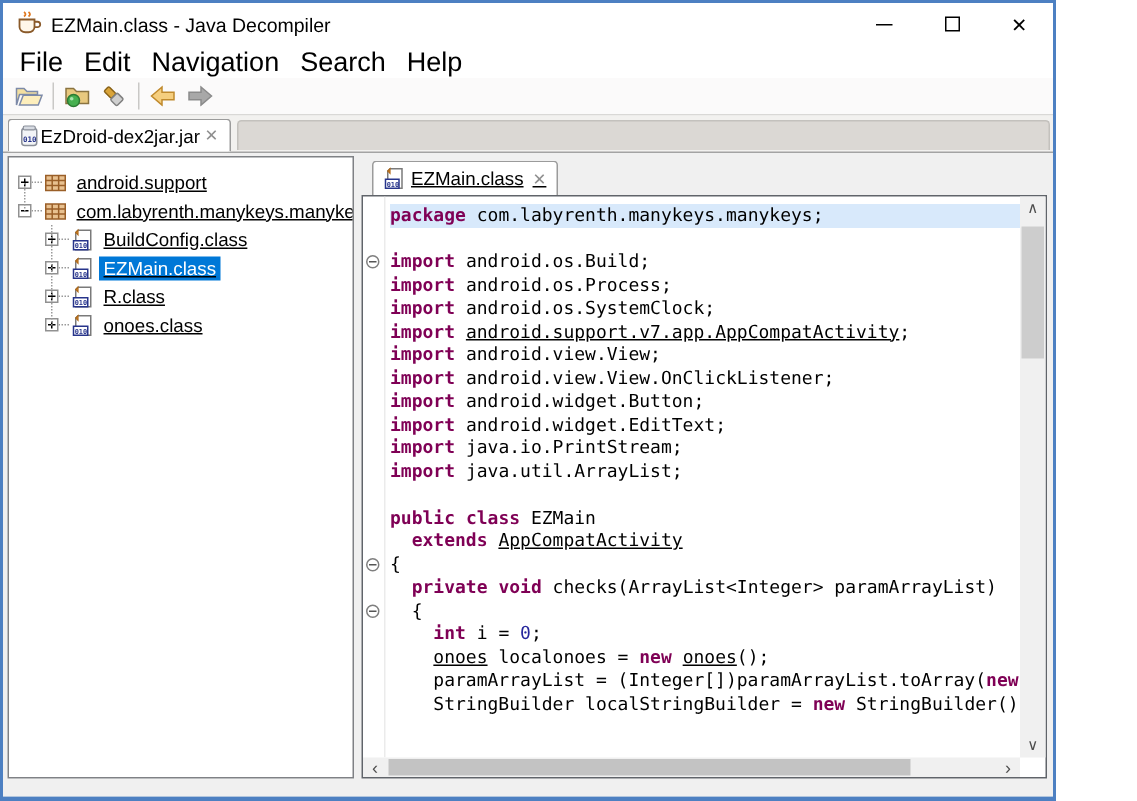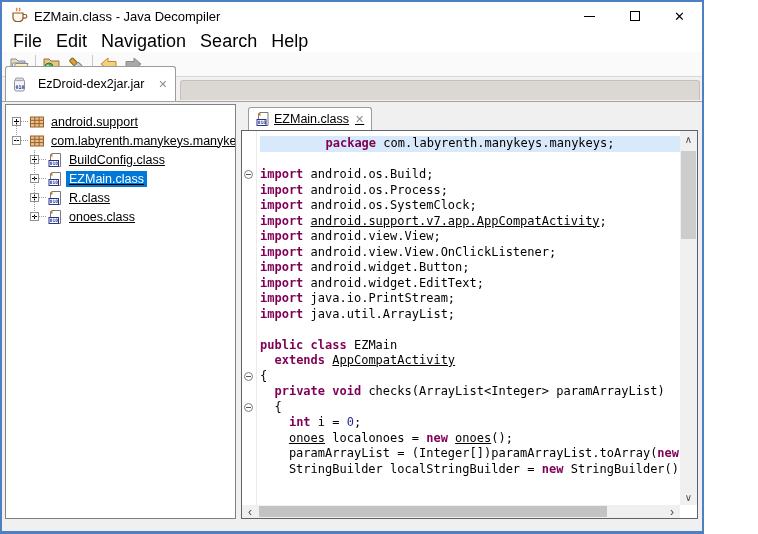--- a/index.html
+++ b/index.html
@@ -29,21 +29,21 @@
   .menubar{ height:22px; background:#fff; display:flex; align-items:center; padding-left:4px; flex:none; }
   .menu-item{ padding:2px 7px; font-size:18px; }
 
   
   .toolbar{ height:25px; background:#fbfafa; border-bottom:1px solid #d9d8d6; display:flex; align-items:center; padding-left:5px; flex:none; }
   .tool-btn{ width:24px; height:22px; display:flex; align-items:center; justify-content:center; }
   .tool-sep{ width:1px; height:18px; background:#c9c8c6; margin:0 4px; }
 
   
   .tabstrip-main{ height:25px; background:#f2f1ef; border-bottom:1px solid #a3a3a3; display:flex; align-items:flex-end; padding-left:3px; flex:none; }
-  .tab{ background:#fff; border:1px solid #9b9b9b; border-bottom:none; border-radius:3px 3px 0 0; height:22px; display:flex; align-items:center; gap:12px; padding:17px 7px; font-size:12.5px; }
+  .tab{ background:#fff; border:1px solid #9b9b9b; border-bottom:none; border-radius:3px 3px 0 0; height:22px; display:flex; align-items:center; gap:1px; padding:4px 7px; font-size:12.5px; }
   .tab-close{ color:#8f8f8f; font-size:11px; margin-left:2px; }
   .tabstrip-filler{ flex:1; height:20px; margin:0 2px 1px 4px; background:#dbd8d4; border:1px solid #c3c1bd; border-bottom:none; border-radius:3px 3px 0 0; }
 
   
   .workspace{ flex:1; display:flex; padding:2px 4px 0 3px; background:#f0f0f0; min-height:0;text-decoration:underline; }
   .bottom-margin{ height:12px; flex:none; background:#f0f0f0; }
 
   
   .tree-panel{ width:231px; flex:none; background:#fff; border:1px solid #7f8185; position:relative; overflow:hidden; padding-top:7px; }
   .tree-row{ height:19px; display:flex; align-items:center; white-space:nowrap; font-size:12.5px; }
@@ -67,21 +67,21 @@
   .editor-box{ flex:1; border:1px solid #60646a; background:#fff; position:relative; min-height:0; }
 
   .code-area{ position:absolute; left:0; top:0; right:17px; bottom:13px; overflow:hidden; padding-top:5px;
               font-family:"DejaVu Sans Mono", monospace; font-size:12px; }
   .margin-line{ position:absolute; left:14px; top:0; bottom:0; width:1px; background:#ebebeb; }
   .cl{ height:15.5px; line-height:15.5px; display:flex; }
   .fc{ width:18px; flex:none; position:relative; }
   .fold-dot{ position:absolute; left:2px; top:3px; width:9px; height:9px; border:1px solid #7f7f7f; border-radius:50%; background:#fff; }
   .fold-dot::before{ content:""; position:absolute; left:1px; right:1px; top:3px; height:1px; background:#555; }
   .tx{ flex:1; white-space:pre; overflow:hidden; }
-  .cl.hl .tx{ background:var(--line-highlight,#d8e9fb);text-align:center; }
+  .cl.hl .tx{ background:var(--line-highlight,#d8e9fb); }
   .tk{ color:var(--keyword,#7f0055); font-weight:bold; }
   .tn{ color:var(--number,#26269c); }
   .tu{ text-decoration:underline; }
 
   
   .vsb{ position:absolute; top:0; right:0; bottom:13px; width:17px; background:#f0f0f0; }
   .vsb .arrow{ position:absolute; left:0; width:17px; height:16px; display:flex; align-items:center; justify-content:center; color:#4d4d4d; font-size:10px; }
   .vsb .arrow.up{ top:0; }
   .vsb .arrow.down{ bottom:0; }
   .vsb .thumb{ position:absolute; left:1px; width:15px; top:20px; height:88px; background:#cdcdcd; }

